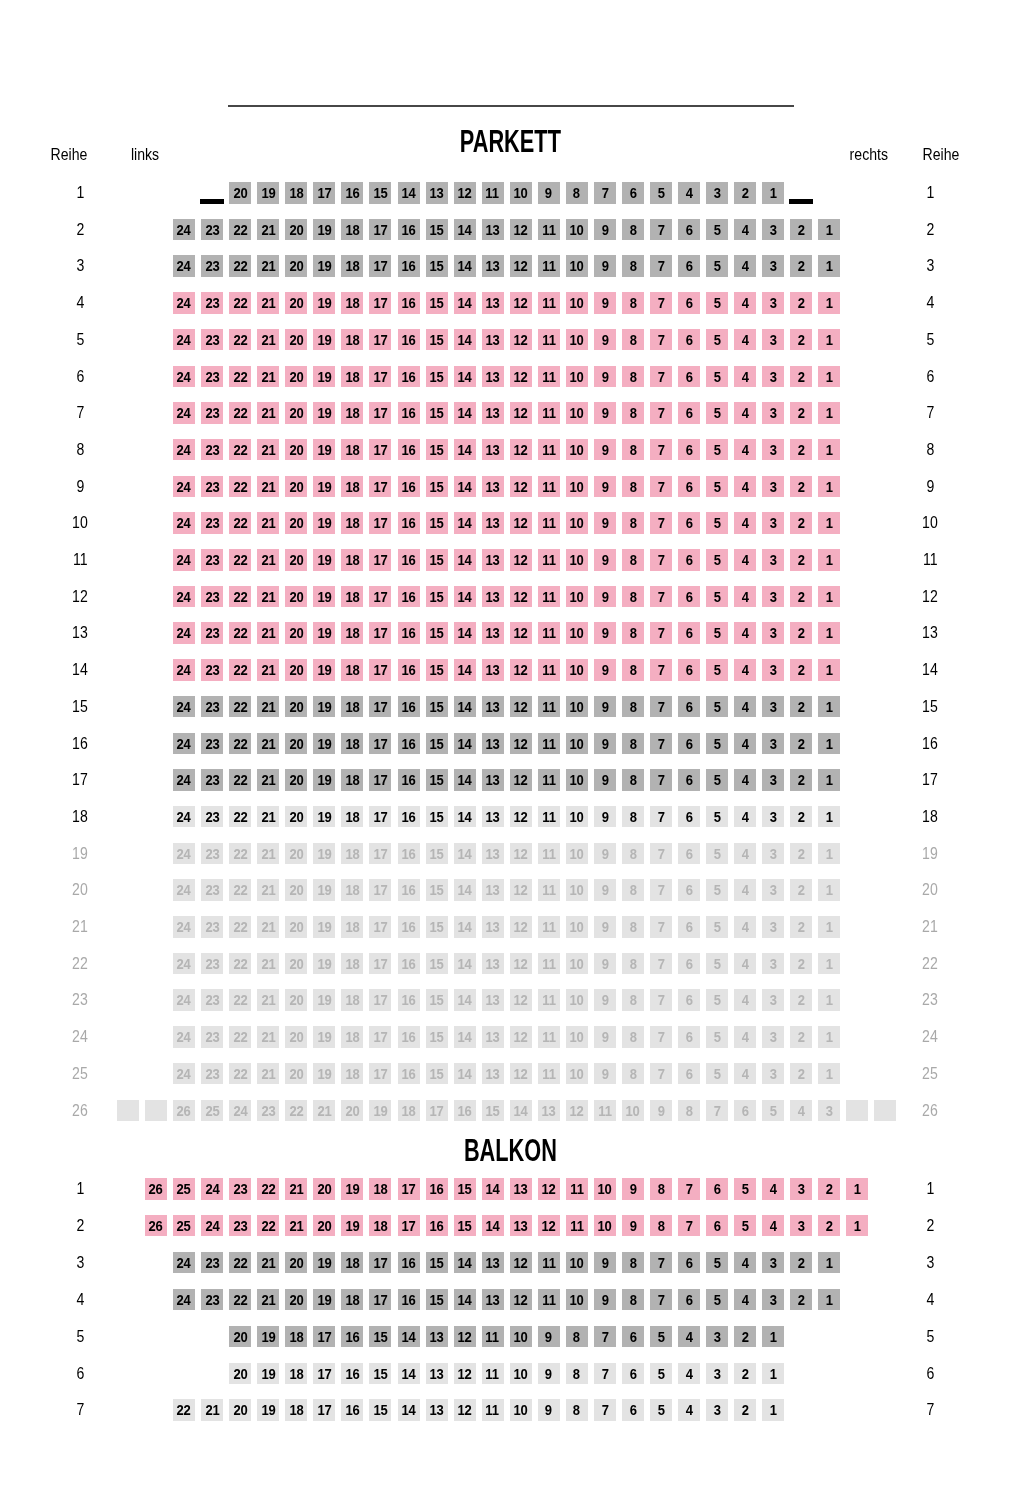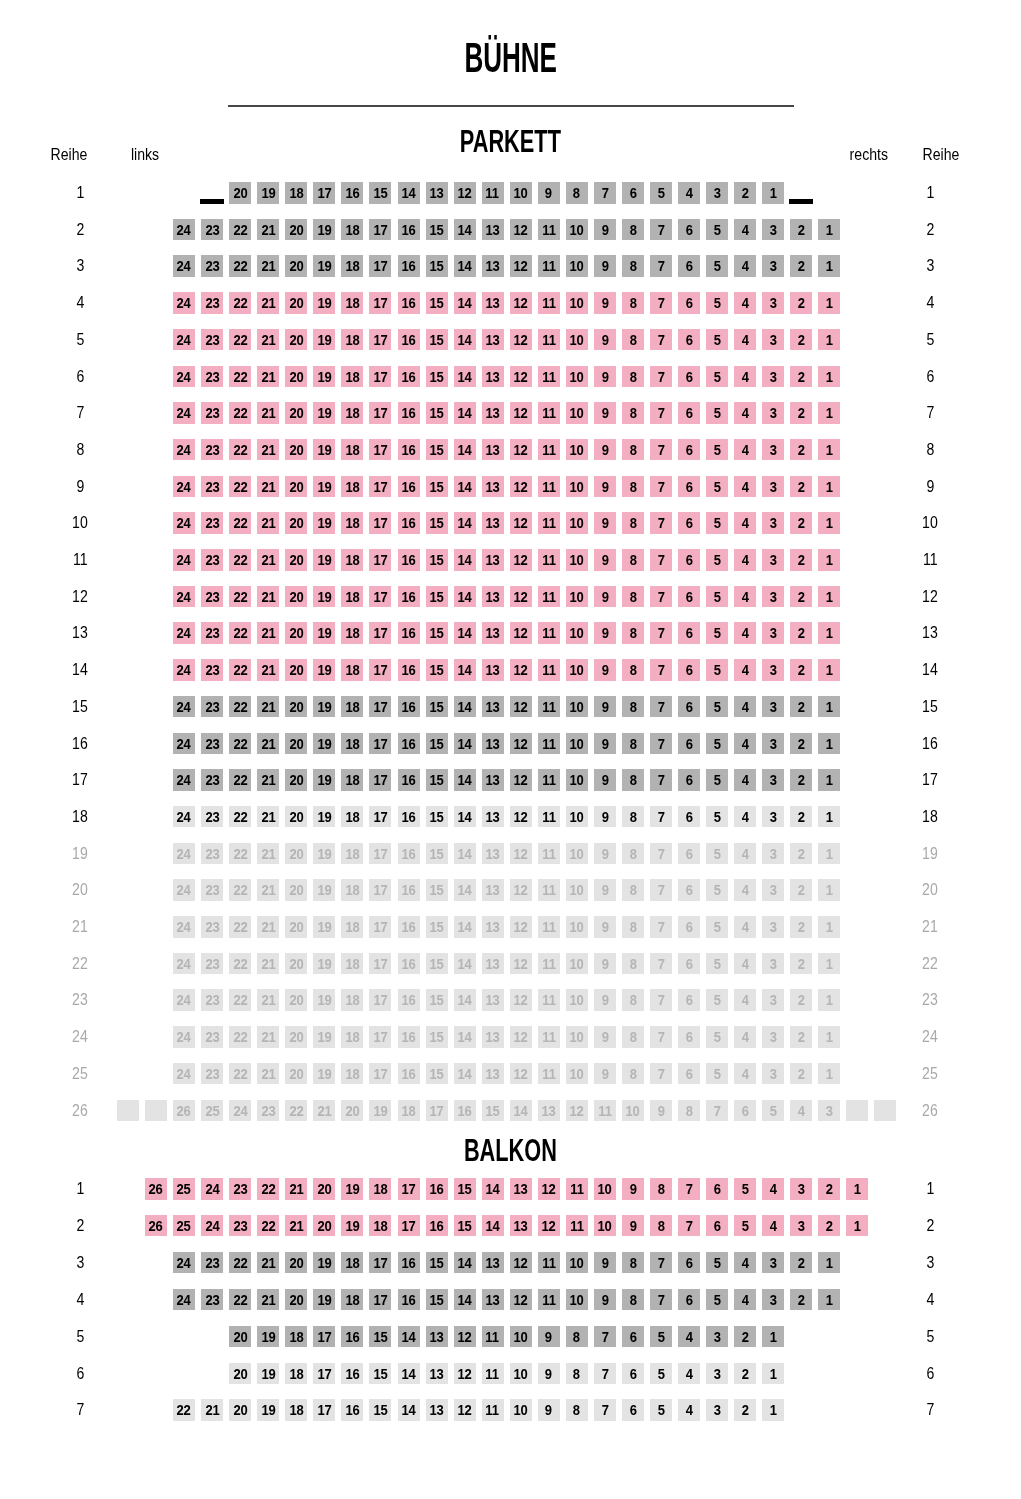--- a/index.html
+++ b/index.html
@@ -21,21 +21,20 @@
           font-size:16px;line-height:22px;}
   .seat{position:absolute;top:0;width:22px;height:21.5px;text-align:center;
         font-weight:bold;font-size:15.5px;line-height:21.5px;white-space:nowrap;}
   .num{display:inline-block;transform:scaleX(0.84);transform-origin:center;}
   .dash{position:absolute;top:16.5px;width:24px;height:5px;}
 </style>
 </head>
 <body>
 
 <div class="page">
-  <div class="title"><span class="cx">BÜHNE</span></div>
   <div class="divider" style="background: rgb(71, 71, 71);"></div>
 
   <div class="col-label" style="left:48px;width:40px;"><span class="cx3">Reihe</span></div>
   <div class="col-label" style="left:125px;width:40px;"><span class="cx3">links</span></div>
   <div class="col-label" style="left:847px;width:44px;"><span class="cx3">rechts</span></div>
   <div class="col-label" style="left:920px;width:40px;"><span class="cx3">Reihe</span></div>
 
   <div id="sections">
       <div class="sec-header" style="top: 125px;"><span class="cx2">PARKETT</span></div>
       <div class="row" style="top: 182px;">

